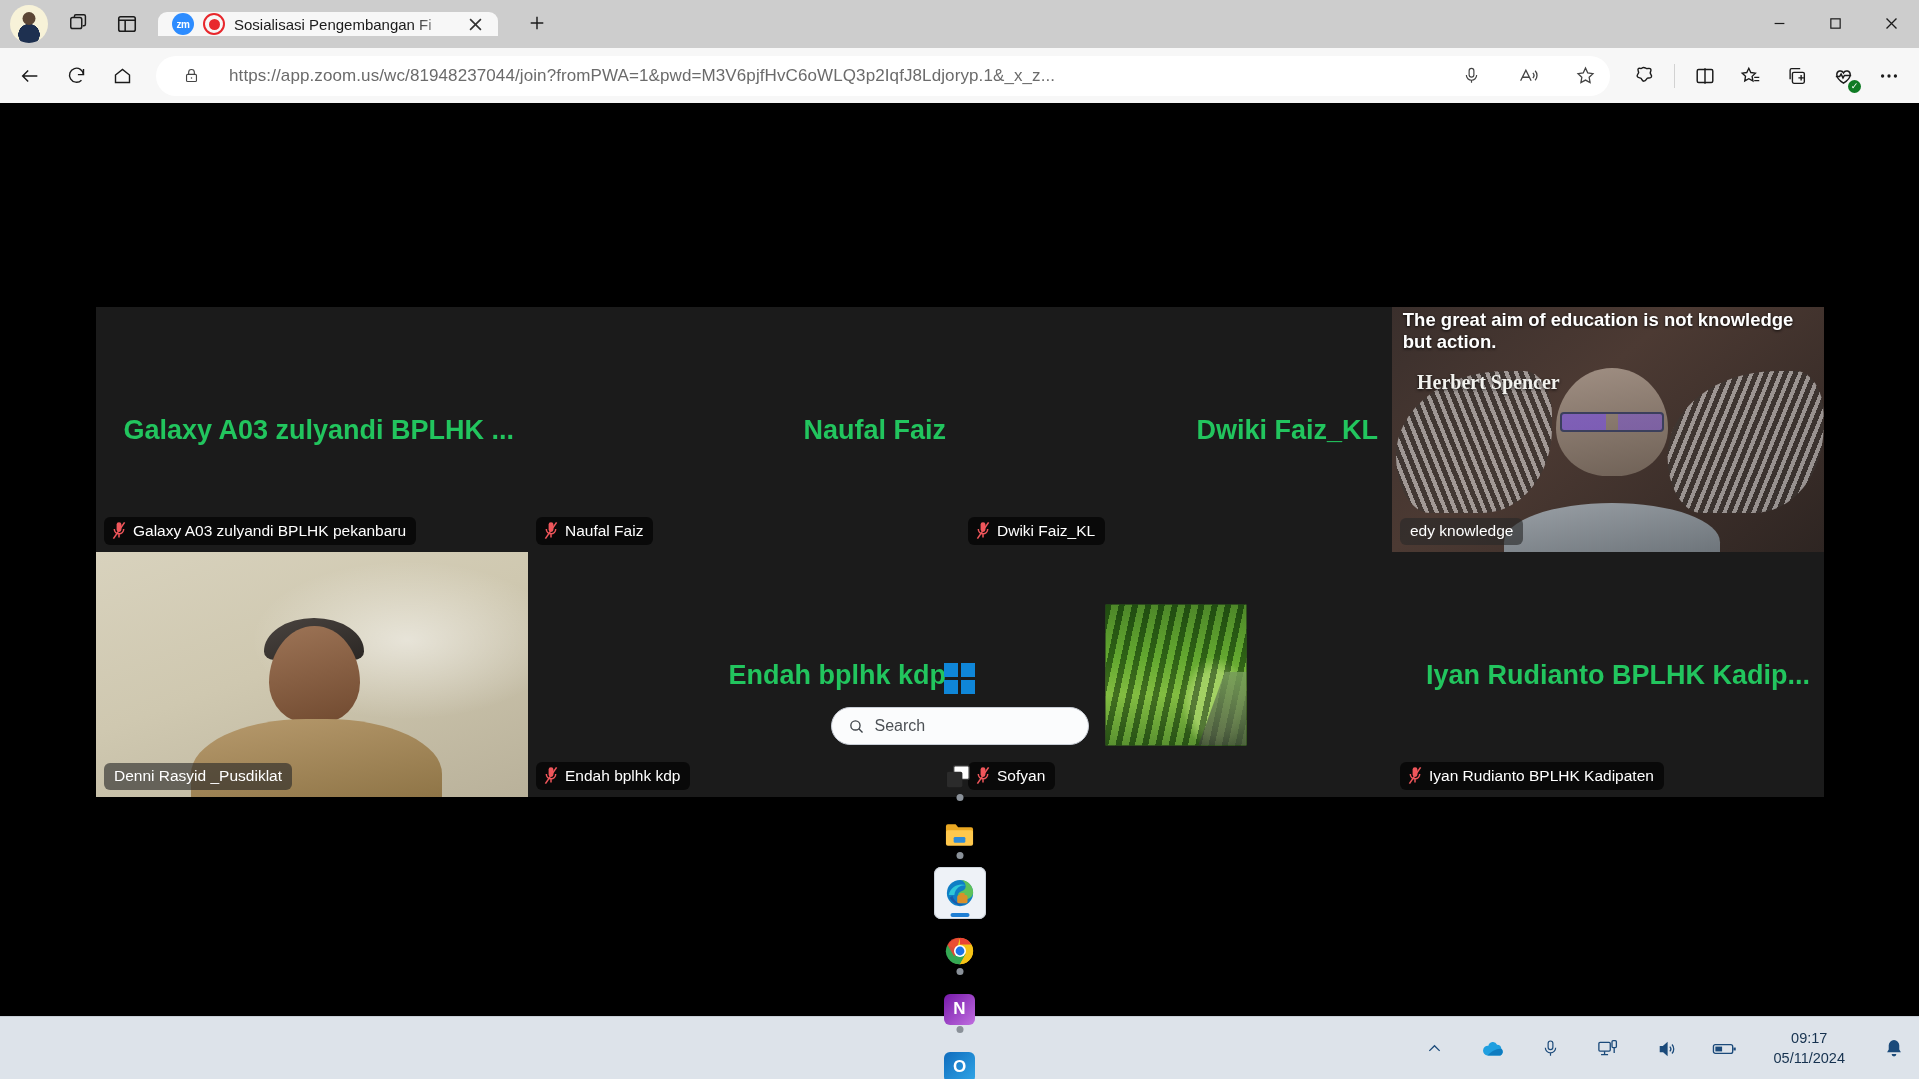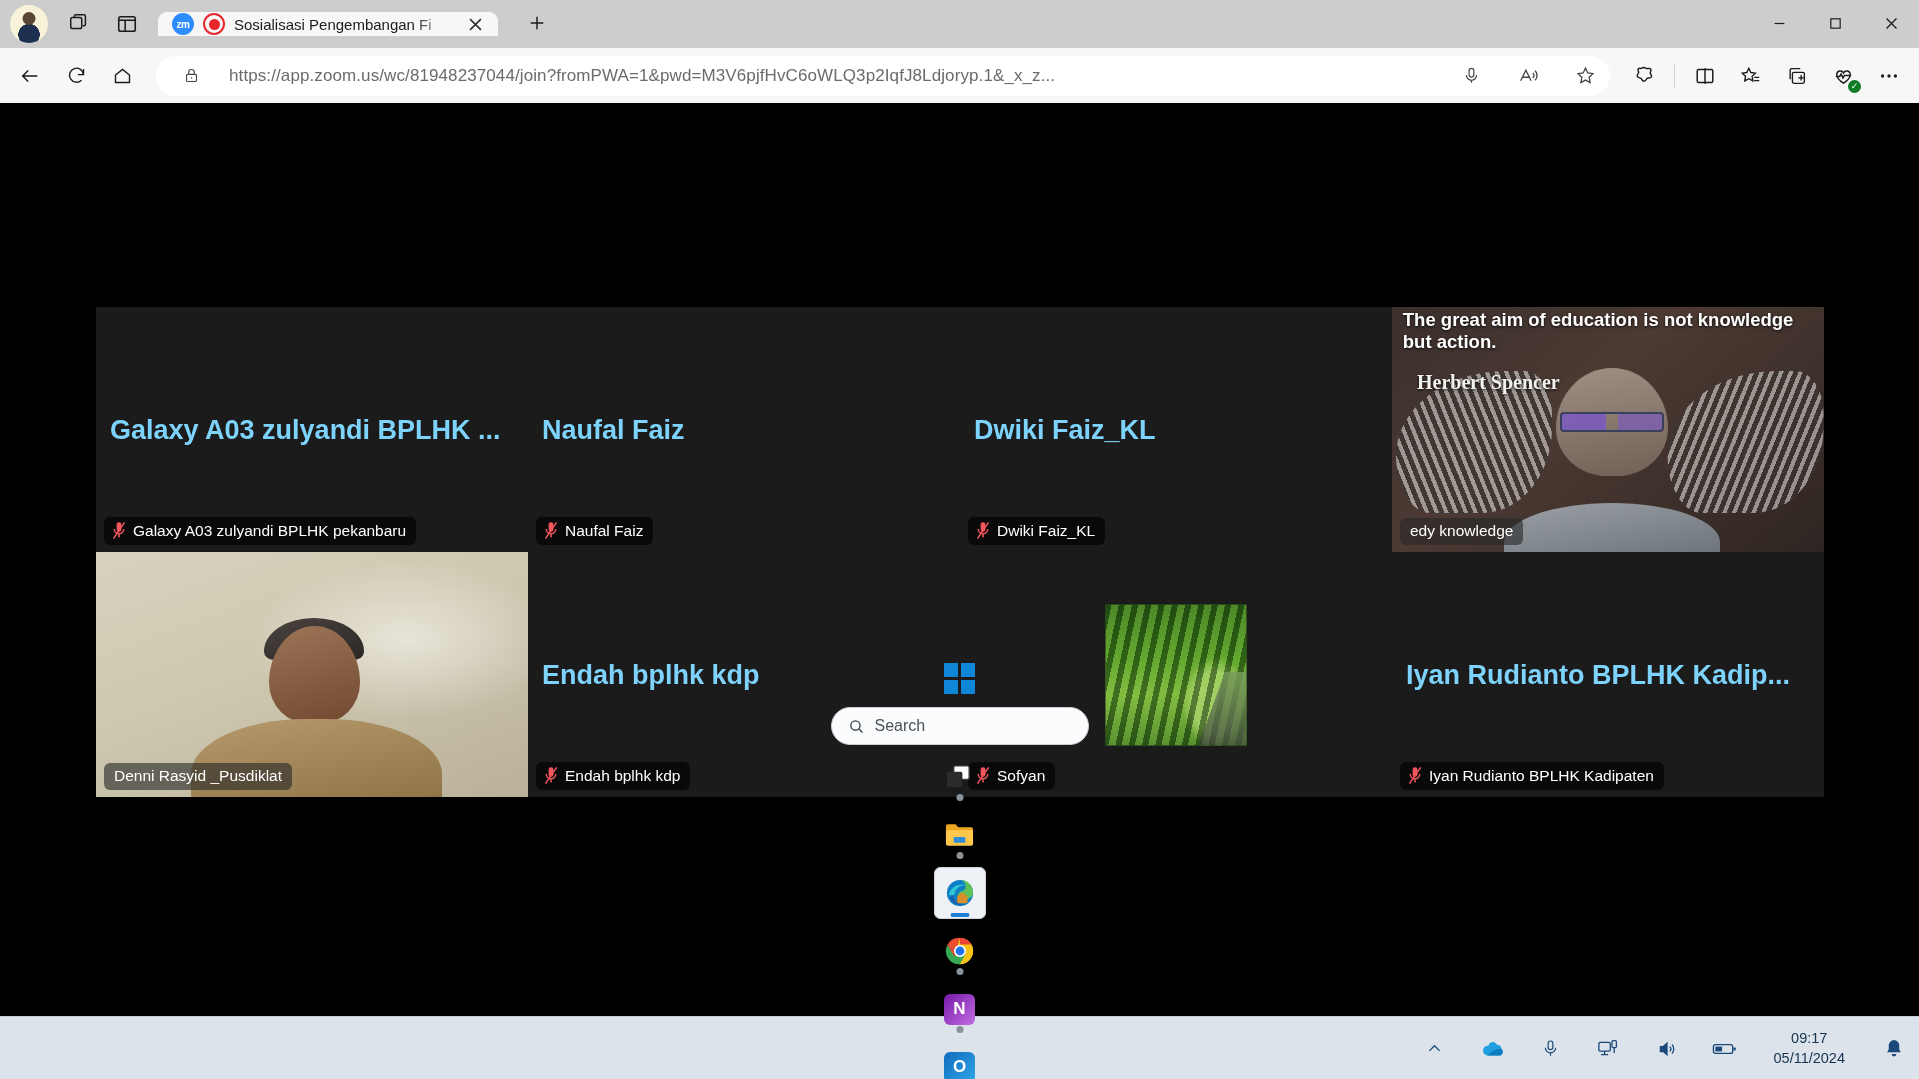--- a/index.html
+++ b/index.html
@@ -85,21 +85,21 @@
   
   #zoomapp { position:absolute; left:0; top:103px; width:1919px; height:913px; background:#000; }
   .gallery {
     position:absolute; left:96px; top:204px; width:1728px; height:490px;
     background:#1b1b1b;
     display:grid; grid-template-columns:repeat(4,1fr); grid-template-rows:1fr 1fr;
   }
   .tile { position:relative; overflow:hidden;padding-left:12px; }
   .tile-name-big {
     position:absolute; left:0; right:0; top:50%; transform:translateY(-50%);
-    text-align:left; color:#7dd3fc; font-size:27px; font-weight:bold;
+    text-align:right; color:#22c55e; font-size:27px; font-weight:bold;
     padding:0 14px; white-space:nowrap; overflow:hidden; text-overflow:ellipsis;
   }
   .tile-label {
     position:absolute; left:8px; bottom:7px; max-width:calc(100% - 16px);
     background:rgba(0,0,0,.66); border-radius:6px;
     padding:4px 10px 5px 8px;
     display:flex; align-items:center; gap:7px;
     color:#fff; font-size:15.5px; white-space:nowrap;
   }
   .tile-label.plain { background:rgba(40,40,40,.62); padding-left:10px; }

